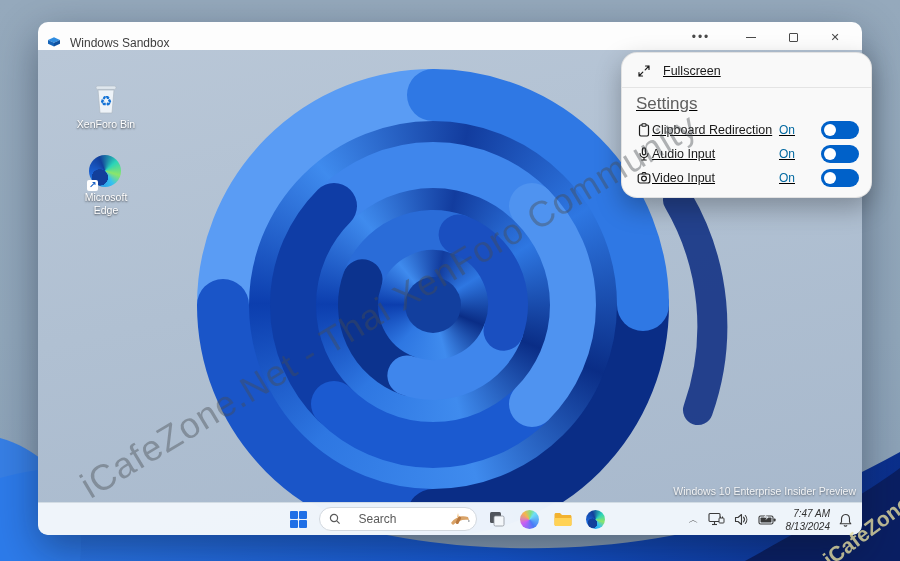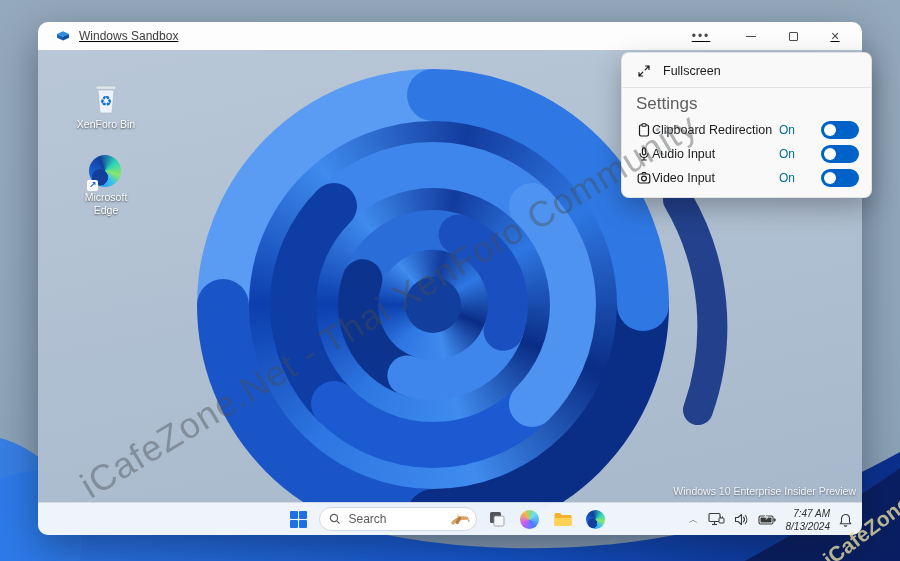--- a/index.html
+++ b/index.html
@@ -8,21 +8,21 @@
   .stage { position:relative; width:900px; height:561px; overflow:hidden;
            background:linear-gradient(180deg,#95a9bc 0%,#90a6ba 60%,#8aa0b6 100%); }
 
   
   .host-bottom { position:absolute; inset:0; pointer-events:none; }
 
   
   .window { position:absolute; left:38px; top:22px; width:824px; height:513px;
             border-radius:10px; box-shadow:0 14px 42px rgba(10,20,40,.42); }
   .titlebar { position:relative; height:28px; background:#fdfdfd; border-radius:10px 10px 0 0;
-              display:flex; align-items:center; padding:0 6px 0 17px;text-decoration:underline; }
+              display:flex; align-items:flex-end; padding:0 6px 0 8px; }
   .tb-title { font-size:12px; color:#3d3d3d; margin-left:8px; }
   .tb-spacer { flex:1; }
   .tb-btn { width:42px; height:26px; display:flex; align-items:center; justify-content:center;
             color:#4a4a4a; font-size:11px; }
   .tb-dots { letter-spacing:2px; font-size:12px; margin-right:8px; }
   .glyph-min { width:10px; height:1px; background:#4a4a4a; }
   .glyph-max { width:9px; height:9px; border:1px solid #4a4a4a; border-radius:1px; }
 
   .win-body { position:relative; width:824px; height:485px; border-radius:0 0 10px 10px;
               overflow:hidden; background:linear-gradient(168deg,#b9c7d7 0%,#b0c0d2 45%,#a7b8cc 100%); }
@@ -43,22 +43,22 @@
       conic-gradient(from 150deg at 50% 50%, #35c1f1, #1b63d6 30%, #123f9b 52%, #2bd4b9 72%, #8ce56a 88%, #35c1f1); }
   .shortcut-arrow { position:absolute; left:-2px; bottom:-2px; width:11px; height:11px; background:#fff;
     border-radius:2px; color:#1a62c5; font-size:9px; line-height:11px; text-align:center; font-weight:bold; }
 
   
   .build-mark { position:absolute; right:6px; bottom:4px; text-align:right; font-size:10.5px;
     color:rgba(255,255,255,.88); text-shadow:0 1px 2px rgba(0,0,0,.45); line-height:1.35; }
 
   
   .flyout { position:absolute; left:621px; top:52px; width:251px; background:#f9f9f9;
-    border:1px solid rgba(0,0,0,.09); border-radius:8px; box-shadow:0 10px 26px rgba(0,0,0,.28);
-    padding:5px 0 7px; z-index:40; }
+    border:1px solid rgba(0,0,0,.09); border-radius:16px; box-shadow:0 10px 26px rgba(0,0,0,.28);
+    padding:5px 0 7px; z-index:40;text-decoration:underline; }
   .fly-item { display:flex; align-items:center; gap:11px; height:26px; padding:0 14px;
     font-size:12.5px; color:#1b1b1b; }
   .fly-sep { height:1px; background:#e4e4e4; margin:3px 0 4px; }
   .fly-section { font-size:17px; color:#5f5f5f; padding:2px 14px 4px; }
   .fly-setting { display:flex; align-items:center; height:24px; padding:0 12px 0 14px;
     font-size:12.5px; color:#1b1b1b; }
   .fly-setting .grow { flex:1; }
   .state-label { font-size:12px; color:#0369a1; margin-right:26px; }
   .toggle { position:relative; width:38px; height:18px; border-radius:9px; background:#0061c9; }
   .toggle .knob { position:absolute; left:3px; top:3px; width:12px; height:12px; border-radius:50%; background:#fff; }
@@ -66,21 +66,21 @@
 
   
   .taskbar { position:absolute; left:0; bottom:0; width:824px; height:33px;
     background:rgba(241,246,251,.97); border-top:1px solid rgba(160,175,190,.35);
     border-radius:0 0 9px 9px; display:flex; align-items:center; justify-content:center; }
   .tb-center { display:flex; align-items:center; gap:7px; margin-left:-6px; }
   .tb-icon { width:26px; height:26px; display:flex; align-items:center; justify-content:center; border-radius:5px; }
   .start-grid { width:17px; height:17px; display:grid; grid-template-columns:8px 8px; grid-template-rows:8px 8px; gap:1px; }
   .start-grid span { background:#1f6fe6; border-radius:1px; }
   .search-pill { display:flex; align-items:center; width:158px; height:24px; border-radius:12px;
-    background:#ffffff; border:1px solid #d2d8df; padding:0 4px 0 9px; gap:8px; }
+    background:#ffffff; border:1px solid #d2d8df; padding:0 4px 0 9px; gap:18px; }
   .search-pill .ph { font-size:12px; color:#5a5a5a; flex:1; }
   .copilot-ball { width:19px; height:19px; border-radius:50%;
     background:conic-gradient(from 40deg,#6ee0f7,#4a7bf7 30%,#c95df5 55%,#f7b64a 78%,#7de08a 92%,#6ee0f7); }
   .edge-ball-sm { width:19px; height:19px; border-radius:50%;
     background:
       radial-gradient(circle at 34% 70%, #123f9b 0 26%, rgba(18,63,155,0) 27%),
       conic-gradient(from 150deg at 50% 50%, #35c1f1, #1b63d6 30%, #123f9b 52%, #2bd4b9 72%, #8ce56a 88%, #35c1f1); }
   .tray { position:absolute; right:10px; top:0; height:33px; display:flex; align-items:center; gap:9px; color:#3a3a3a; }
   .tray .clock { text-align:right; font-size:10px; color:#303030; line-height:1.3;font-style:italic; }
   .chev { font-size:10px; color:#3a3a3a; }

